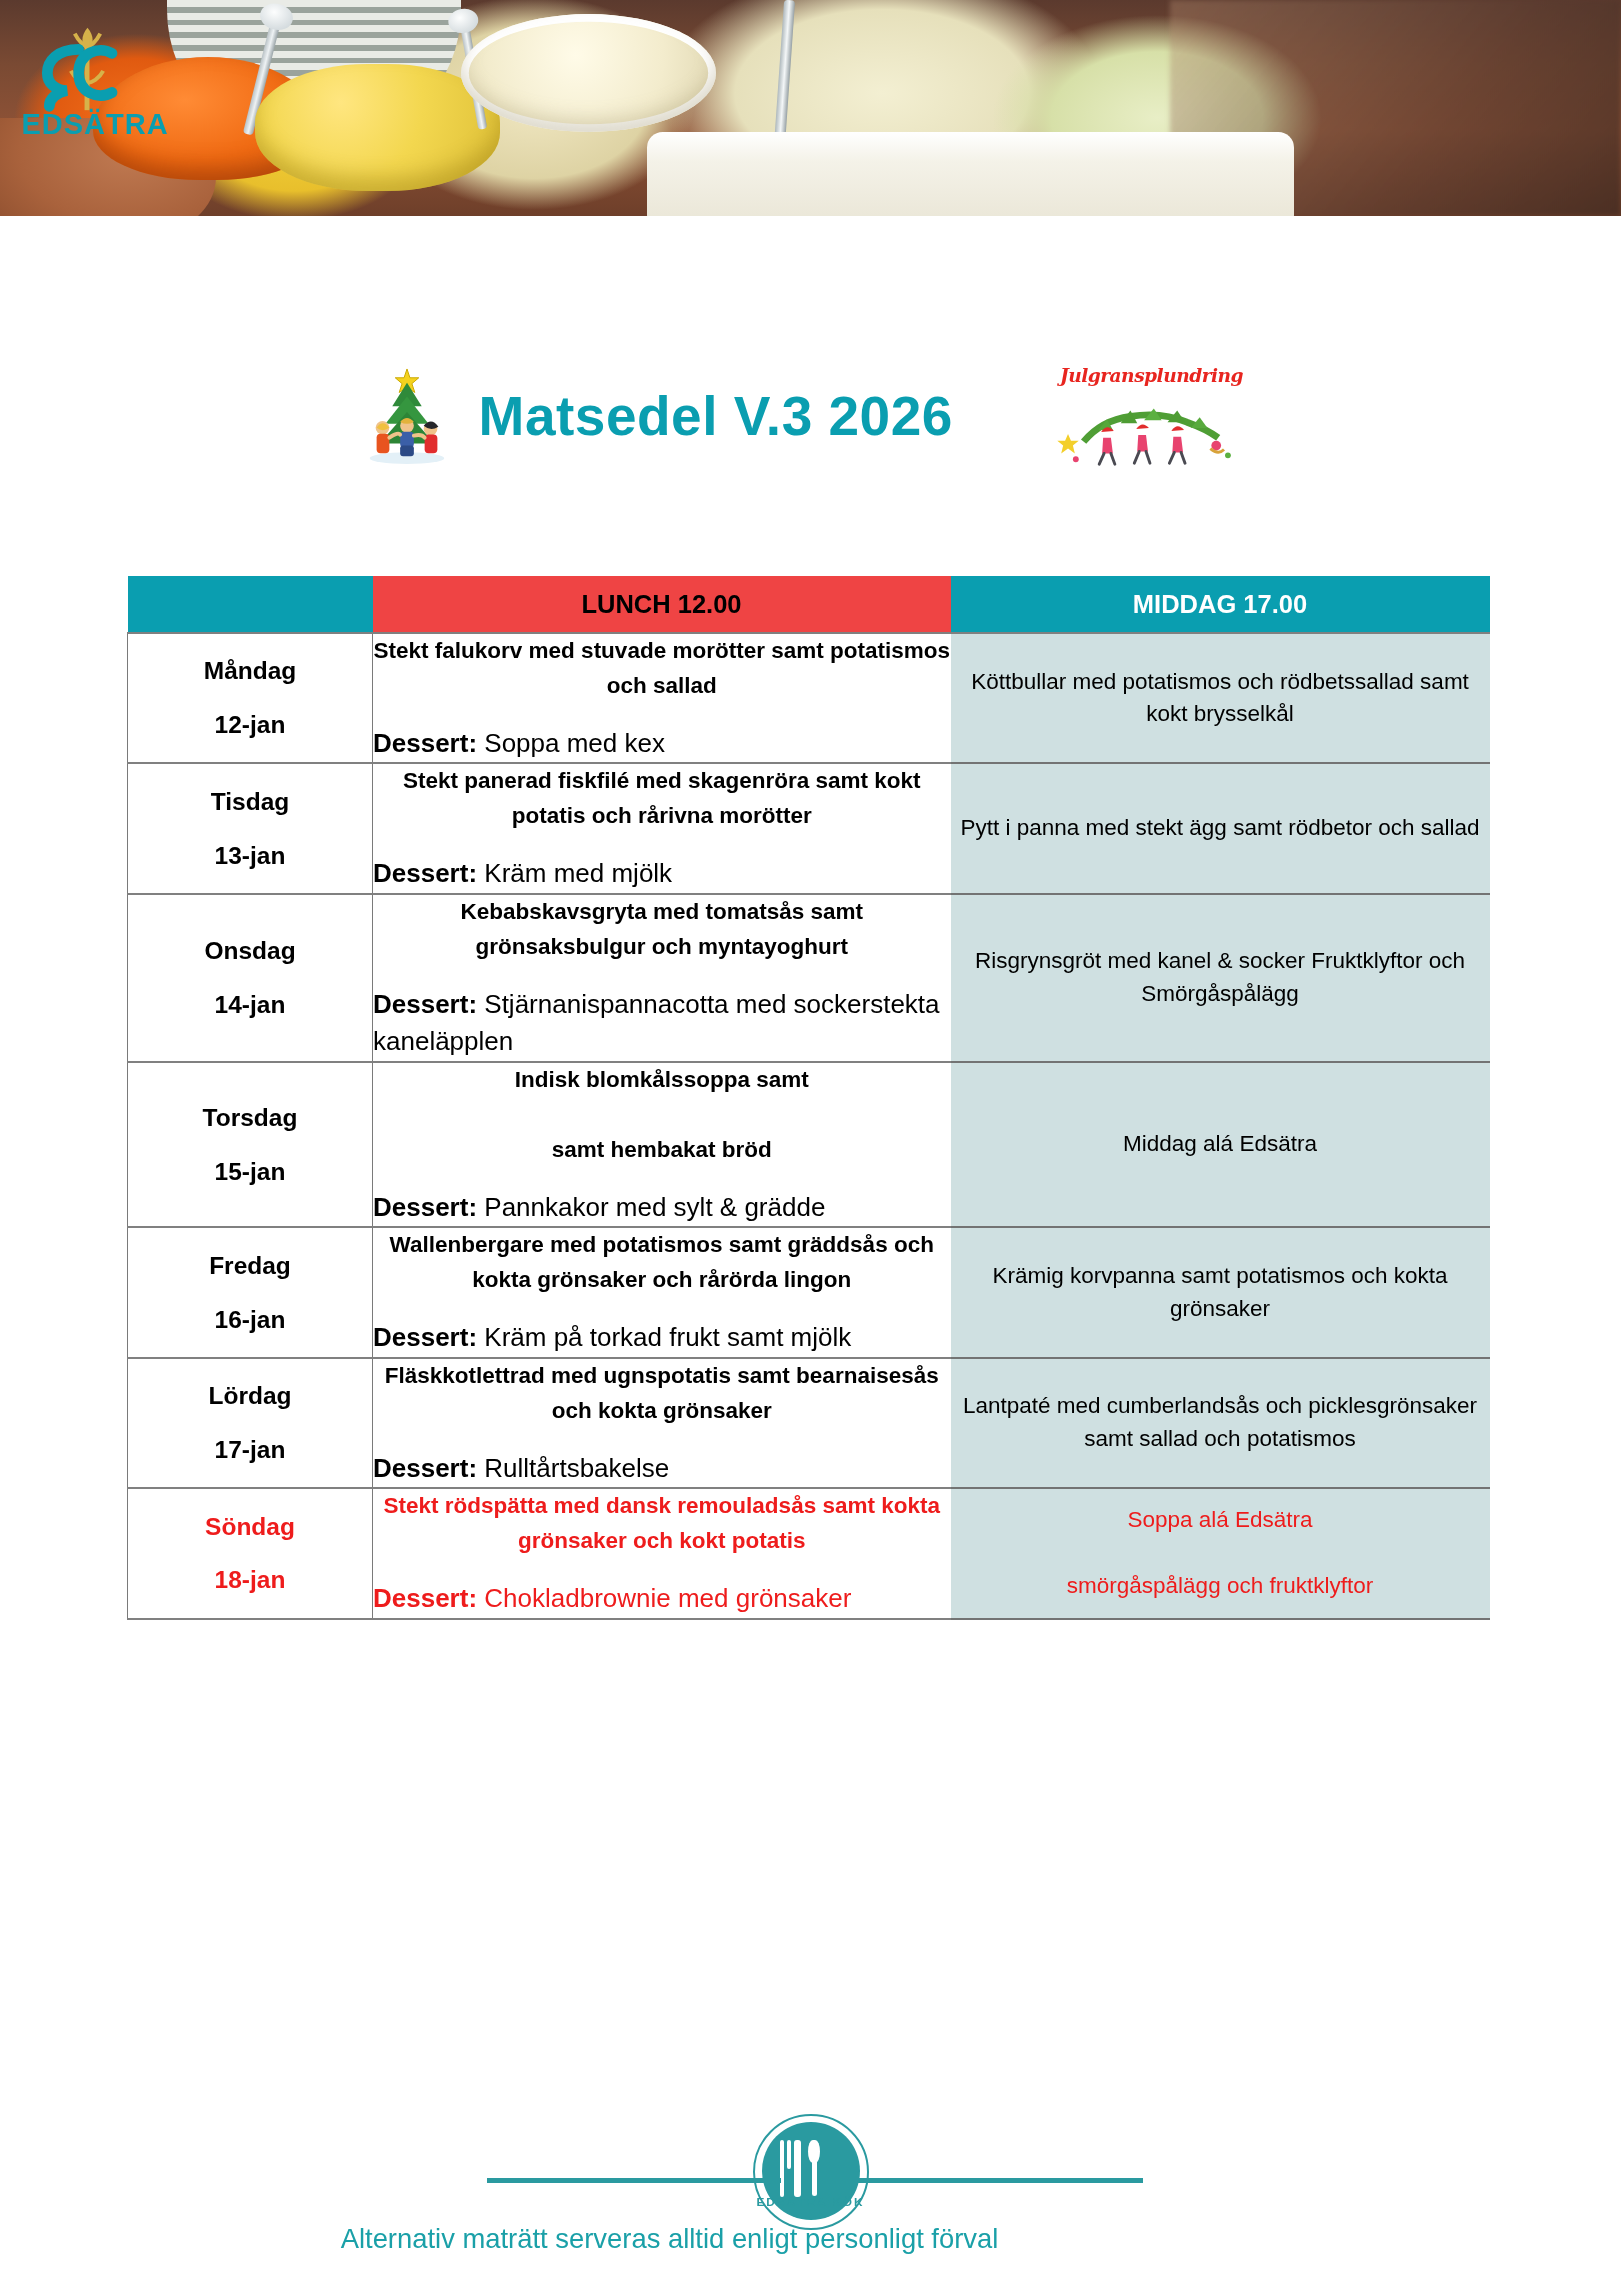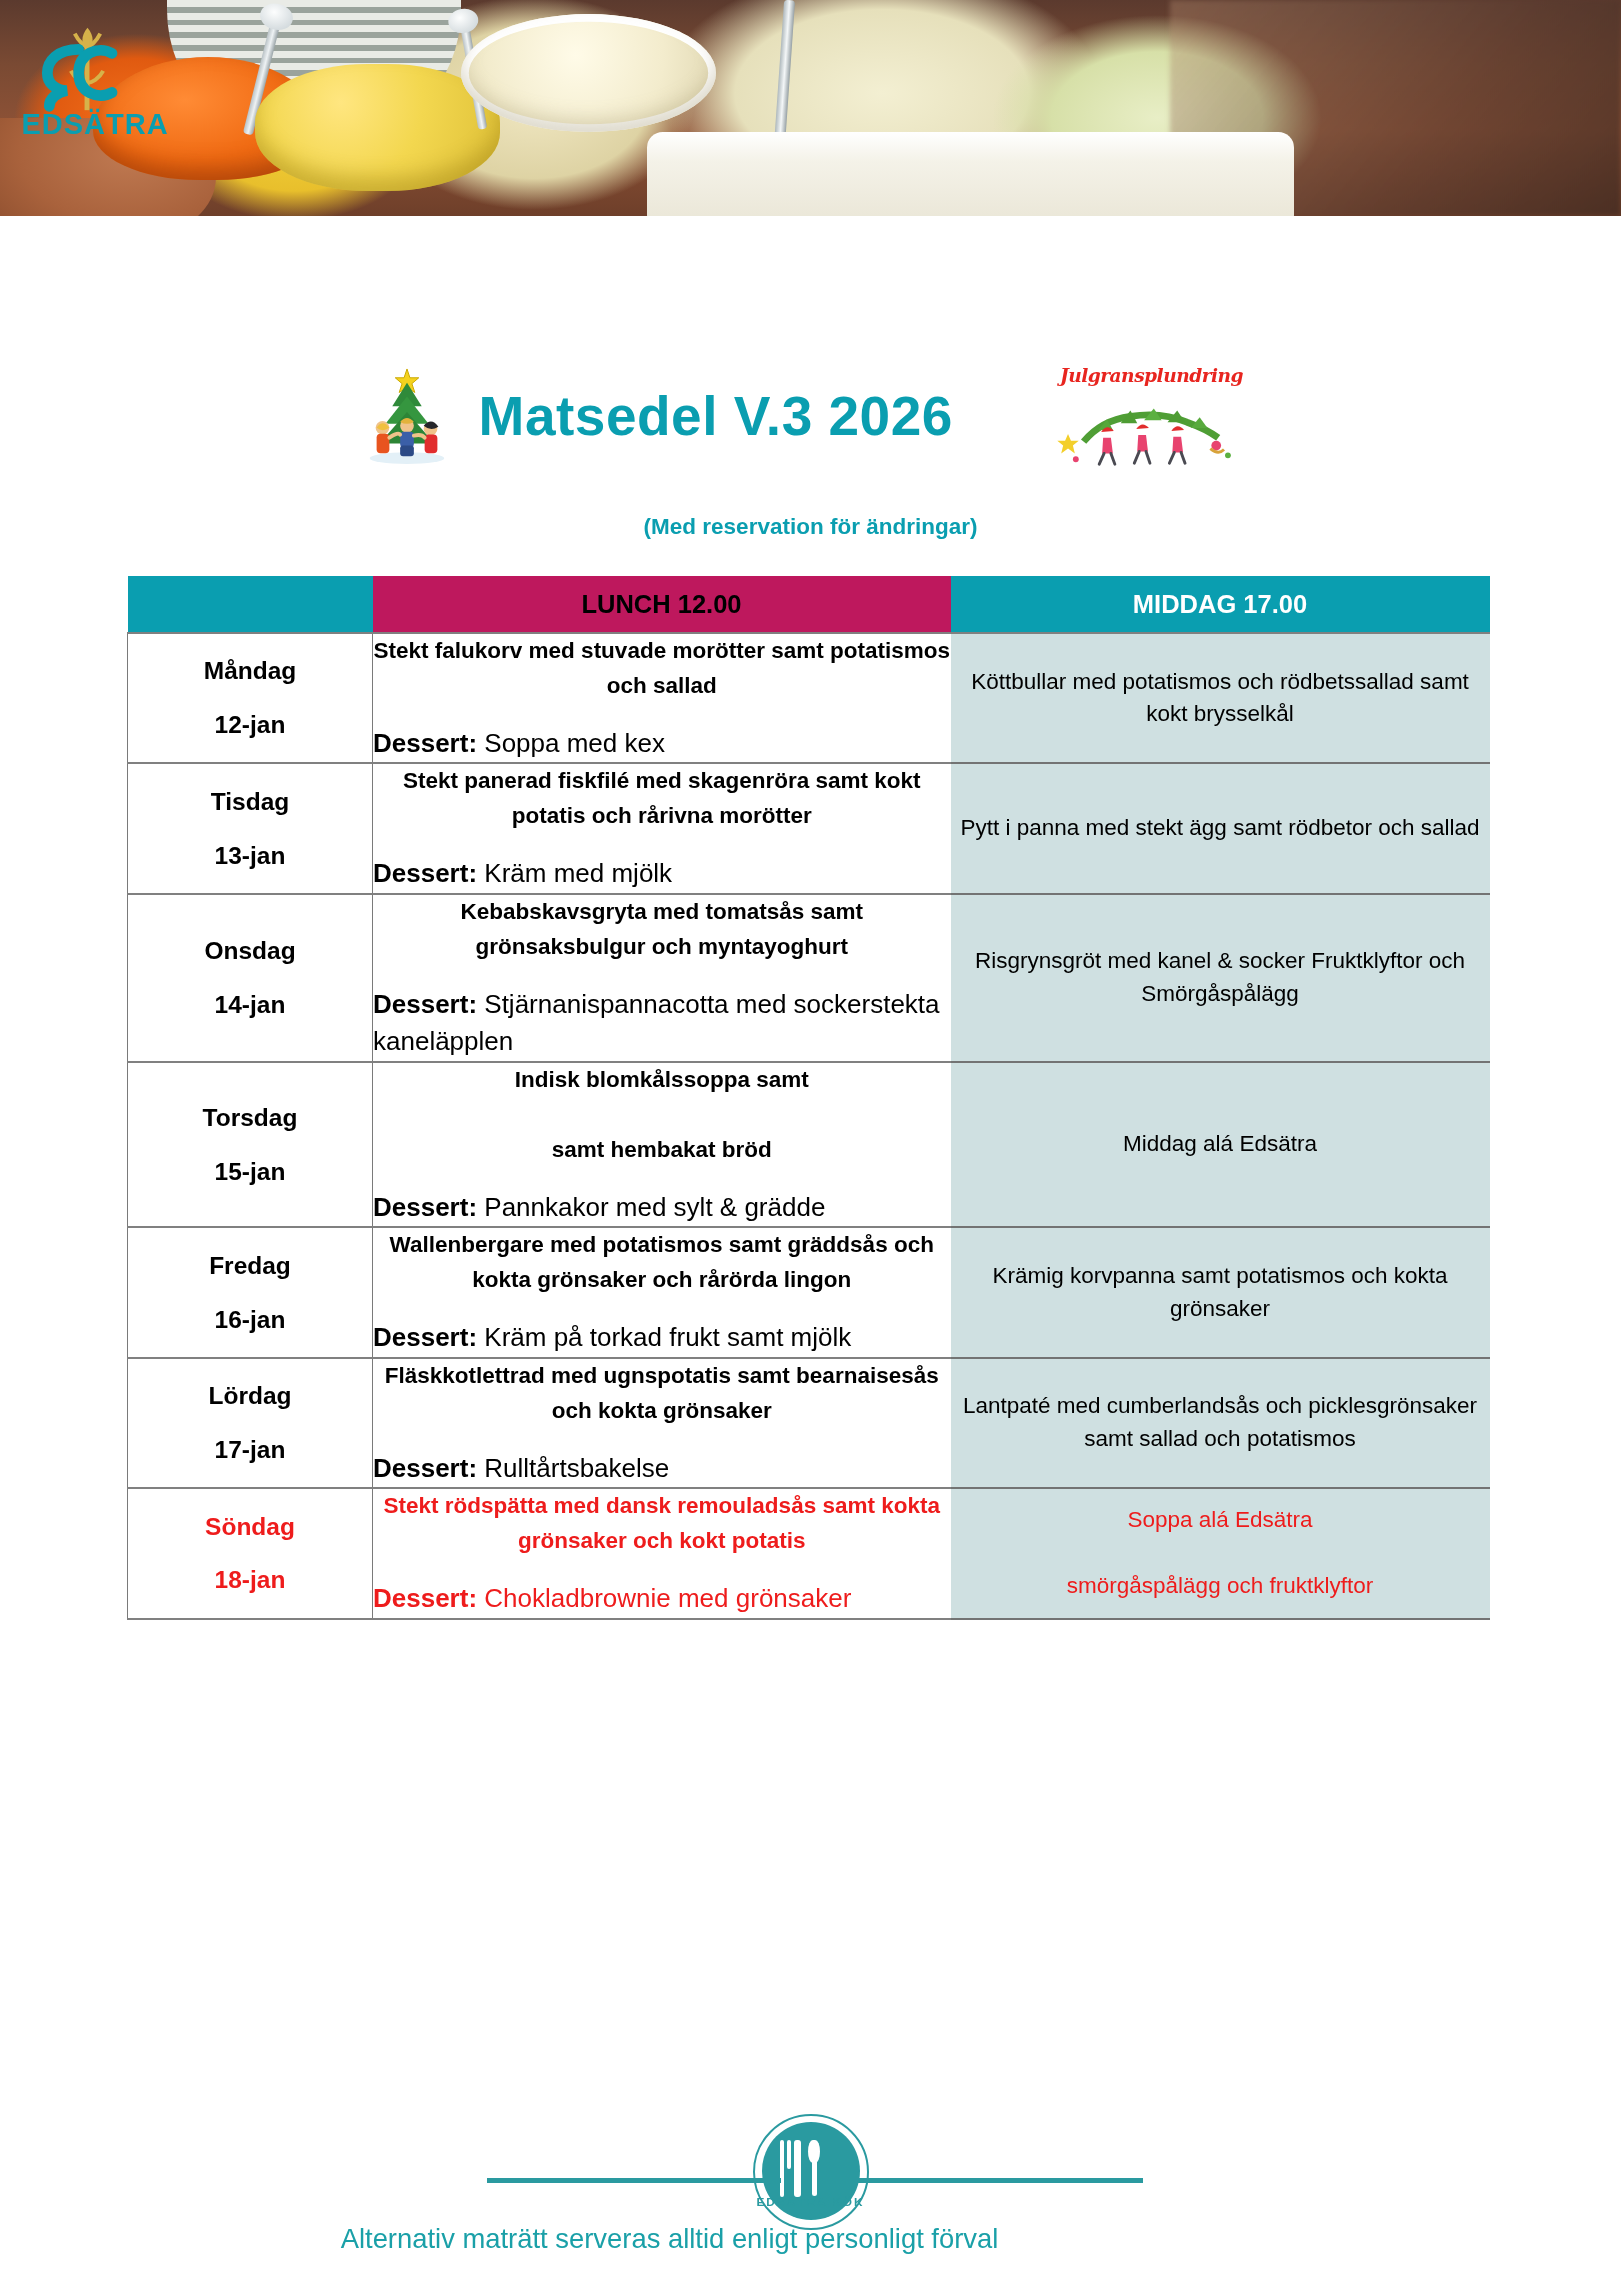--- a/index.html
+++ b/index.html
@@ -90,21 +90,21 @@
   
   .table-wrap { position:absolute; left:127px; top:576px; width:1362px; }
   table.menu { border-collapse: collapse; width:1362px; table-layout: fixed; }
   table.menu col.c-day { width: 245px; }
   table.menu col.c-lunch { width: 578px; }
   table.menu col.c-dinner { width: 539px; }
 
   table.menu th, table.menu td { vertical-align: middle; padding: 0; }
 
   .th-empty { background:#0a9eb0; height:57px; border-bottom:2px solid #808080;}
-  .th-lunch { background:#be185d; color:#000; font-size:25.5px; font-weight:bold;
+  .th-lunch { background:#ef4444; color:#000; font-size:25.5px; font-weight:bold;
      text-align:center; height:57px; border-bottom:2px solid #808080;}
   .th-dinner { background:#0a9eb0; color:#ffffff; font-size:25.5px; font-weight:bold;
      text-align:center; height:57px; border-bottom:2px solid #808080;}
 
   td.day { background:#ffffff; text-align:center; font-size:24.5px; font-weight:bold;
      color:#000; border-right:1px solid #7a7a7a; border-bottom:2px solid #808080;
      border-left:1px solid #7a7a7a; line-height:2.2; }
   td.lunch { background:#ffffff; color:#000; border-bottom:2px solid #808080;
      padding:11.8px 15.7px 13.7px 15.7px; border-right:0; }
   td.dinner { background:#cfe0e1; color:#000; border-bottom:2px solid #737373;
@@ -226,21 +226,20 @@
         <path d="M87 62 l-5 12 M94 62 l4 12"></path>
         <path d="M123 63 l-5 11 M130 63 l4 11"></path>
       </g>
       <circle cx="166" cy="56" r="5" fill="#e8436f"></circle>
       <path d="M160 59 q8 7 14 1" stroke="#d8a33a" stroke-width="3" fill="none"></path>
       <circle cx="22" cy="70" r="3" fill="#e8436f"></circle>
       <circle cx="178" cy="66" r="3" fill="#5bb040"></circle>
     </svg>
   </div>
 
-  <div class="subtitle">(Med reservation för ändringar)</div>
 
   <div class="table-wrap">
     <table class="menu">
       <colgroup>
         <col class="c-day">
           <col class="c-lunch">
           <col class="c-dinner">
       </colgroup>
       <thead>
         <tr>

